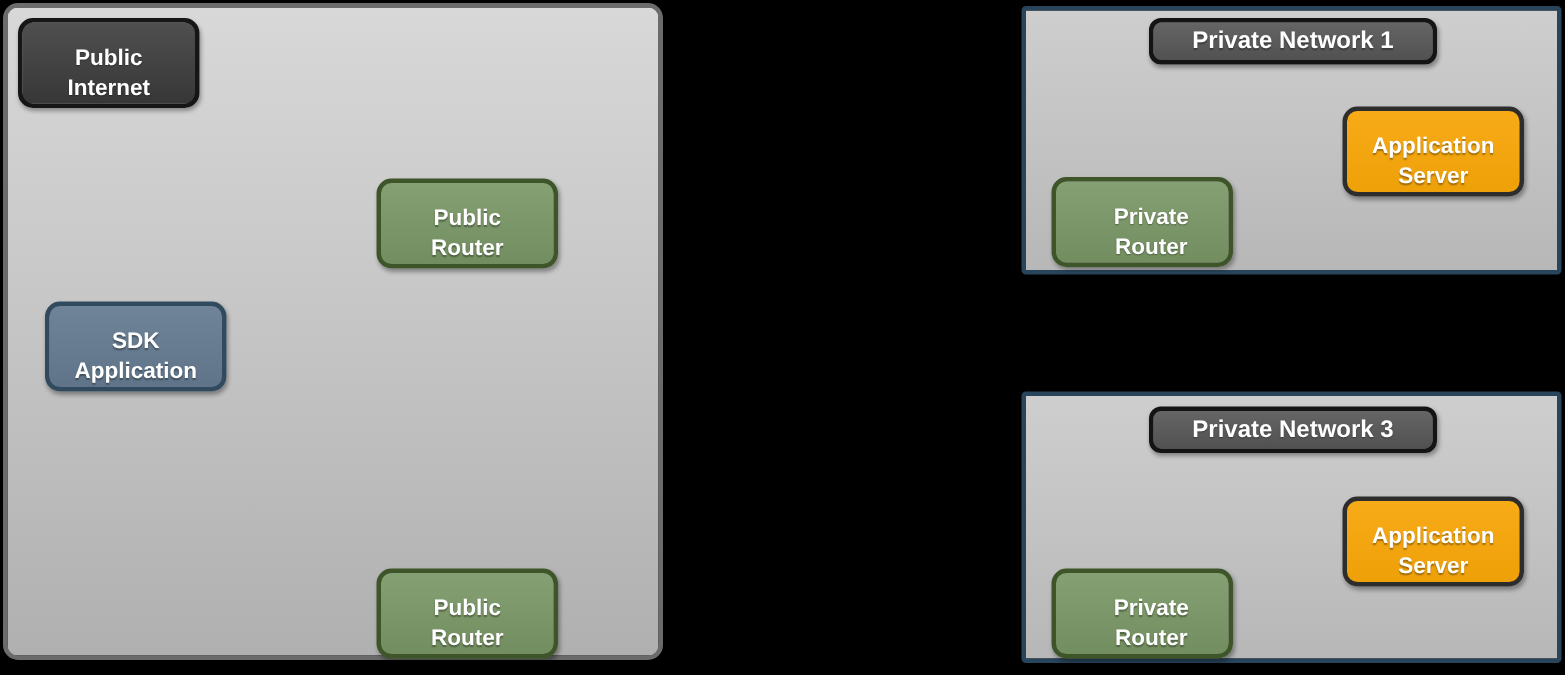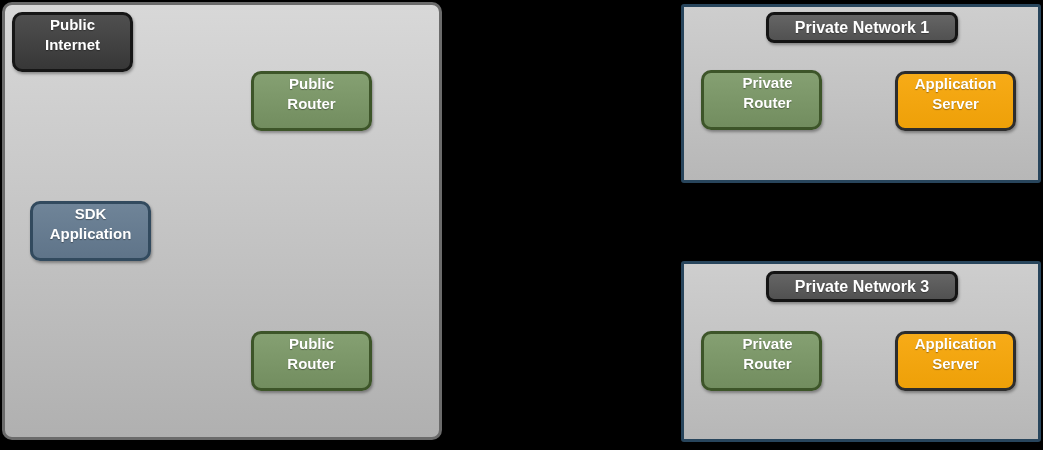--- a/index.html
+++ b/index.html
@@ -41,34 +41,34 @@
   .pn1 { top: 4px; height: 179px; }
   .pn2 { top: 261px; height: 181px; }
 
   .node {
     position: absolute;
     box-sizing: border-box;
     width: 121px; height: 60px;
     border: 3px solid;
     border-radius: 10px;
     display: flex;
-    align-items: flex-start;
+    align-items: flex-end;
     justify-content: center;
     text-align: center;
     color: #ffffff;
     font-weight: bold;
     font-size: 15px;
     line-height: 20px;
     box-shadow: 1px 2px 3px rgba(0,0,0,0.35);
     text-shadow: 0 1px 1px rgba(0,0,0,0.35);
   }
   .node .label { display: inline-block; width: 96px; }
 
   .node-dark   { background: linear-gradient(180deg, #4f4f4f, #373737); border-color: #161616; }
-  .node-green  { background: linear-gradient(180deg, #85a072, #728d5f); border-color: #3d5529; }
+  .node-green  { background: linear-gradient(180deg, #85a072, #728d5f); border-color: #3d5529; margin-top: 48px; }
   .node-slate  { background: linear-gradient(180deg, #6f8498, #5f7489); border-color: #324a5e; }
   .node-rust   { background: linear-gradient(180deg, #b25b2e, #9e4c21); border-color: #5e2410; }
   .node-orange { background: linear-gradient(180deg, #f7ab17, #eea008); border-color: #2d2d2d; }
 
   .pos-internet       { left: 7px;   top: 7px;   }
   .pos-router-top     { left: 246px; top: 66px;  }
   .pos-sdk            { left: 25px;  top: 196px; }
   .pos-controller     { left: 246px; top: 196px; }
   .pos-router-bottom  { left: 246px; top: 326px; }
 

